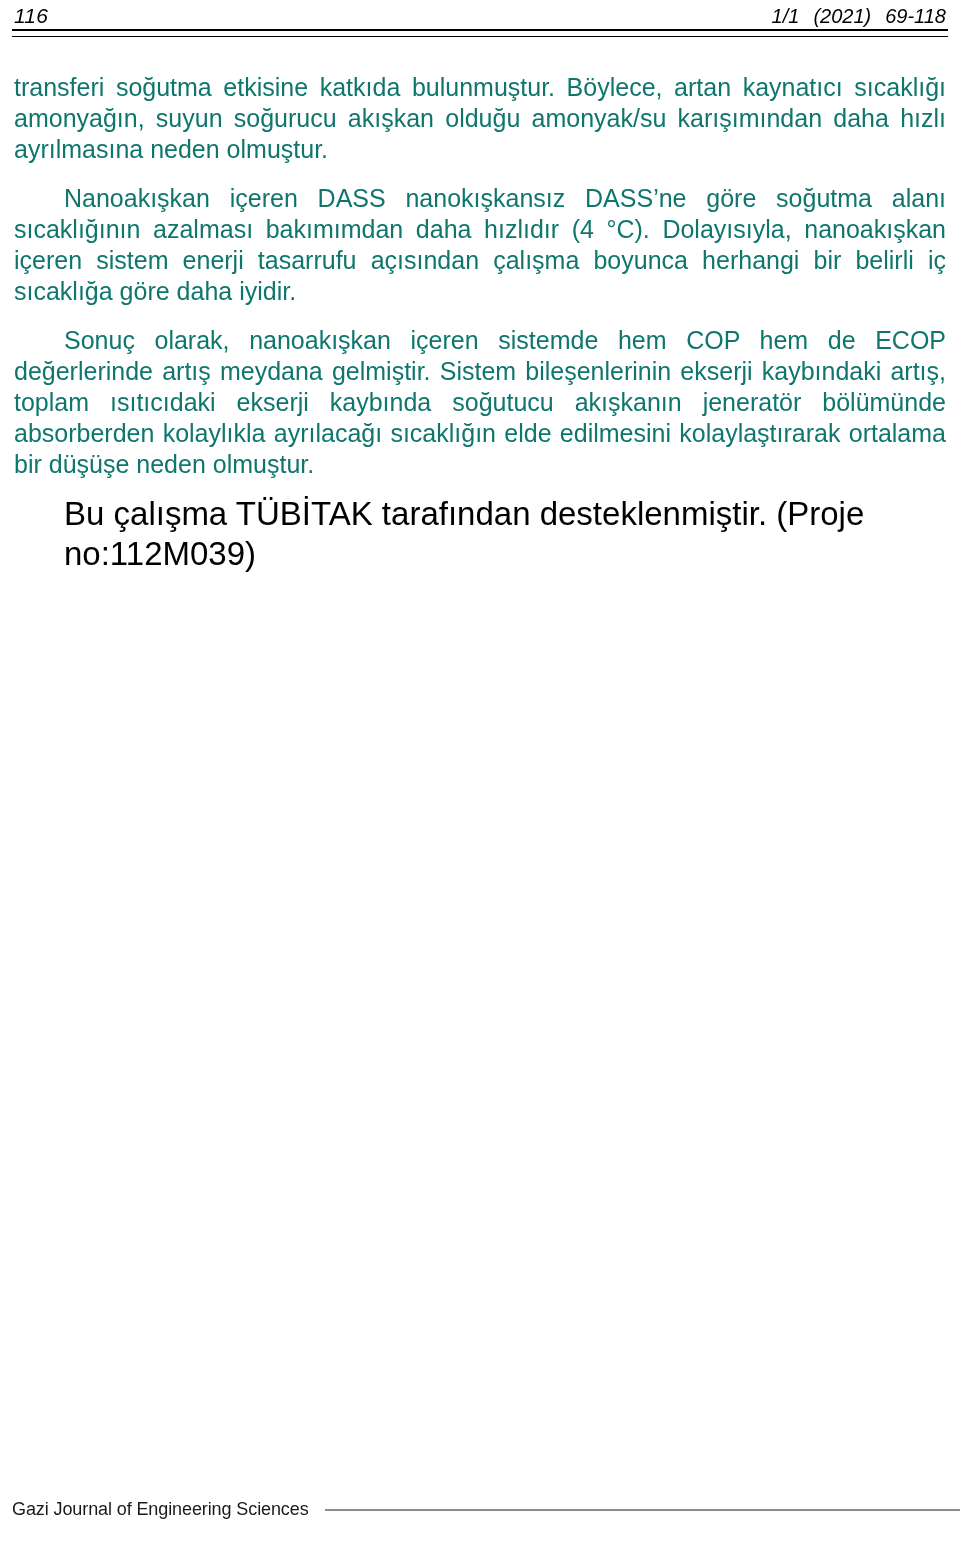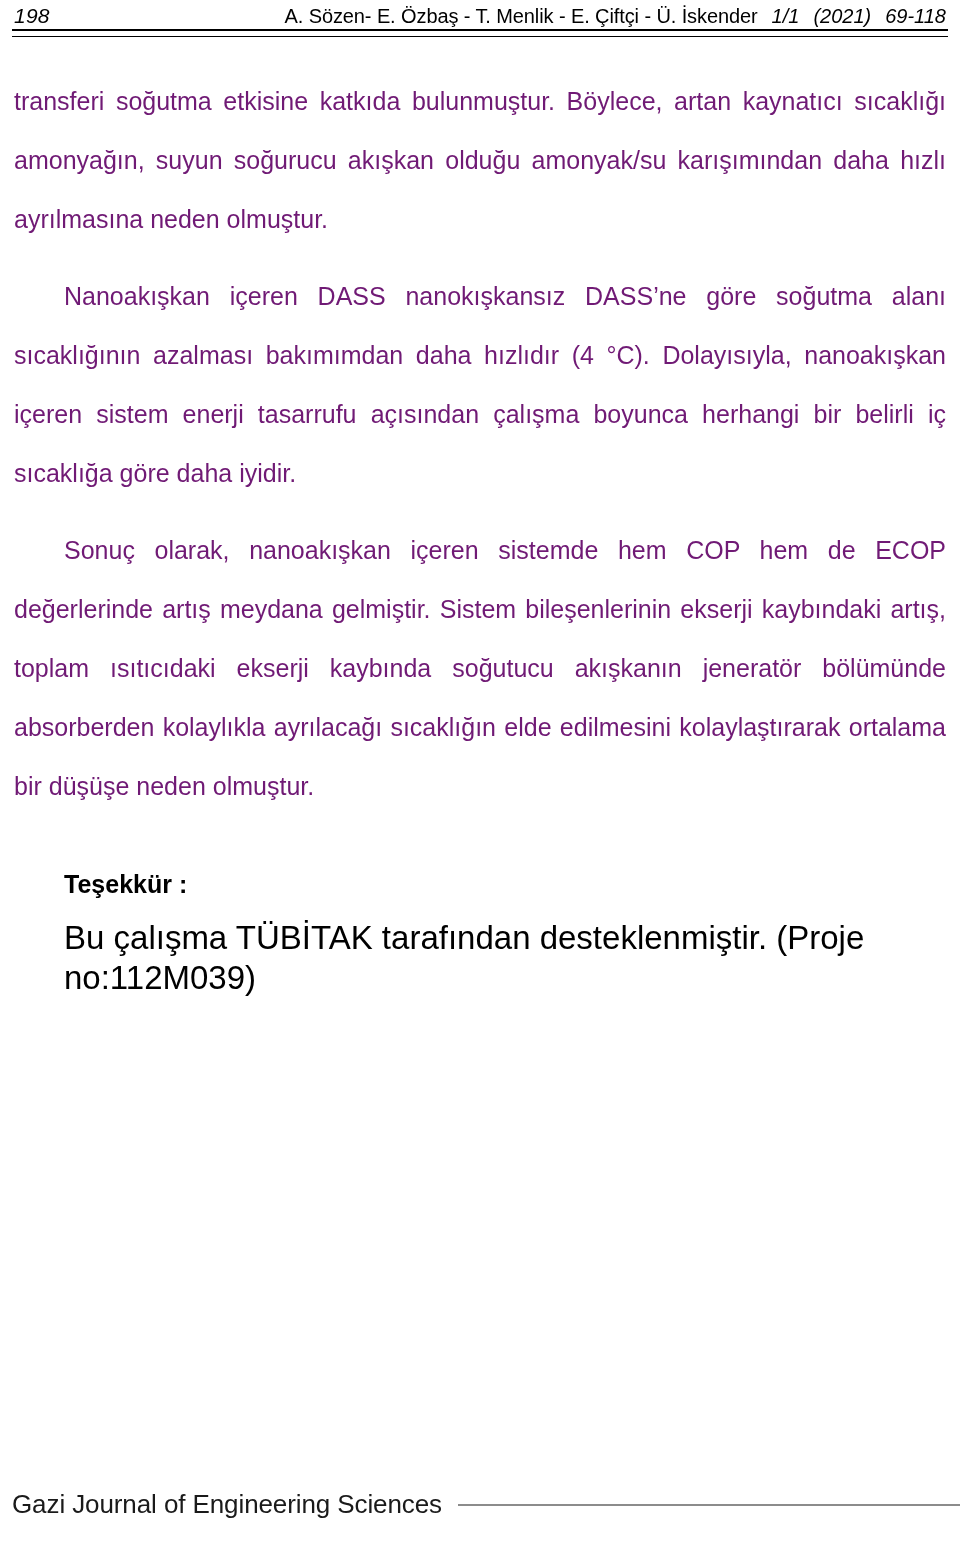--- a/index.html
+++ b/index.html
@@ -69,26 +69,26 @@
   .content {
     position: absolute;
     left: 14px;
     top: 72px;
     width: 932px;
   }
 
   p.body {
     margin: 0 0 0 0;
     font-size: 25px;
-    line-height: 59px;
+    line-height: 31px;
     text-align: justify;
     text-justify: inter-word;
     -webkit-hyphens: none;
     hyphens: none;
-    color: #701a75;
+    color: #0f766e;
   }
   p.body.indent {
     text-indent: 50px;
   }
   p.body.gap {
     margin-top: 18px;
   }
   
 
   .ack-heading {
@@ -106,59 +106,57 @@
   
   .footer {
     position: absolute;
     left: 12px;
     right: 0px;
     bottom: 22px;
     display: flex;
     align-items: center;
   }
   .footer-text {
-    font-size: 26px;
+    font-size: 18px;
     color: #1a1a1a;
     white-space: nowrap;
     letter-spacing: -0.1px;
   }
   .footer-rule {
     flex: 1 1 auto;
     height: 2px;
     background: #8c8c8c;
     margin-left: 16px;
     margin-right: 0;
   }
 </style>
 </head>
 <body>
 
 <div class="page">
 
   <div class="runhead">
-    <span class="runhead-page">198</span>
+    <span class="runhead-page">116</span>
     <span class="runhead-cite">
-      <span class="runhead-authors">A. Sözen- E. Özbaş - T. Menlik - E. Çiftçi - Ü. İskender</span>
       <span class="runhead-vol">1/1</span>
       <span class="runhead-year">(2021)</span>
       <span class="runhead-pages">69-118</span>
     </span>
   </div>
 
   <div class="rule-double"></div>
 
   <div class="content">
 
     <p class="body">transferi soğutma etkisine katkıda bulunmuştur. Böylece, artan kaynatıcı sıcaklığı amonyağın, suyun soğurucu akışkan olduğu amonyak/su karışımından daha hızlı ayrılmasına neden olmuştur.</p>
 
     <p class="body indent gap">Nanoakışkan içeren DASS nanokışkansız DASS’ne göre soğutma alanı sıcaklığının azalması bakımımdan daha hızlıdır (4 °C). Dolayısıyla, nanoakışkan içeren sistem enerji tasarrufu açısından çalışma boyunca herhangi bir belirli iç sıcaklığa göre daha iyidir.</p>
 
     <p class="body indent gap">Sonuç olarak, nanoakışkan içeren sistemde hem COP hem de ECOP değerlerinde artış meydana gelmiştir. Sistem bileşenlerinin ekserji kaybındaki artış, toplam ısıtıcıdaki ekserji kaybında soğutucu akışkanın jeneratör bölümünde absorberden kolaylıkla ayrılacağı sıcaklığın elde edilmesini kolaylaştırarak ortalama bir  düşüşe neden olmuştur.</p>
 
-    <div class="ack-heading">Teşekkür :</div>
 
     <div class="ack-text">Bu çalışma TÜBİTAK tarafından desteklenmiştir. (Proje no:112M039)</div>
   </div>
 
   <div class="footer">
     <span class="footer-text">Gazi Journal of Engineering Sciences</span>
     <span class="footer-rule"></span>
   </div>
 
 </div>

